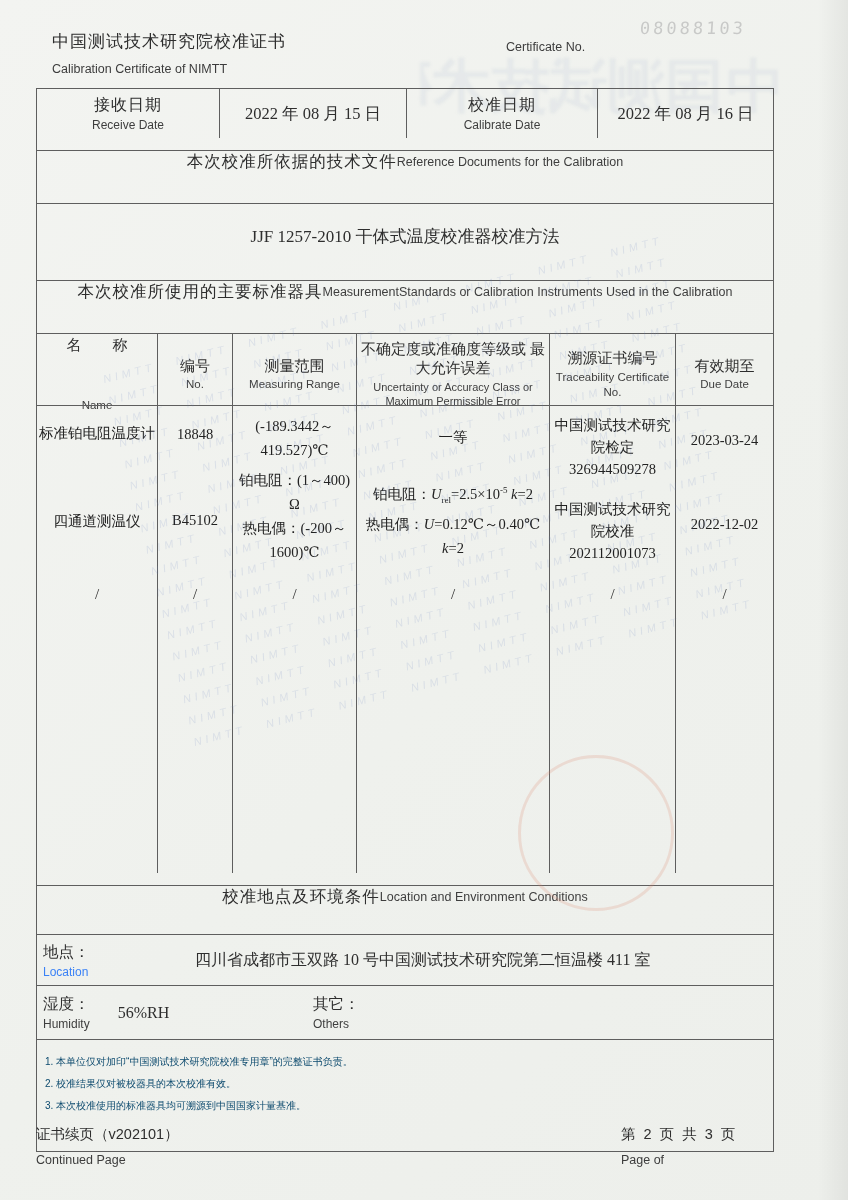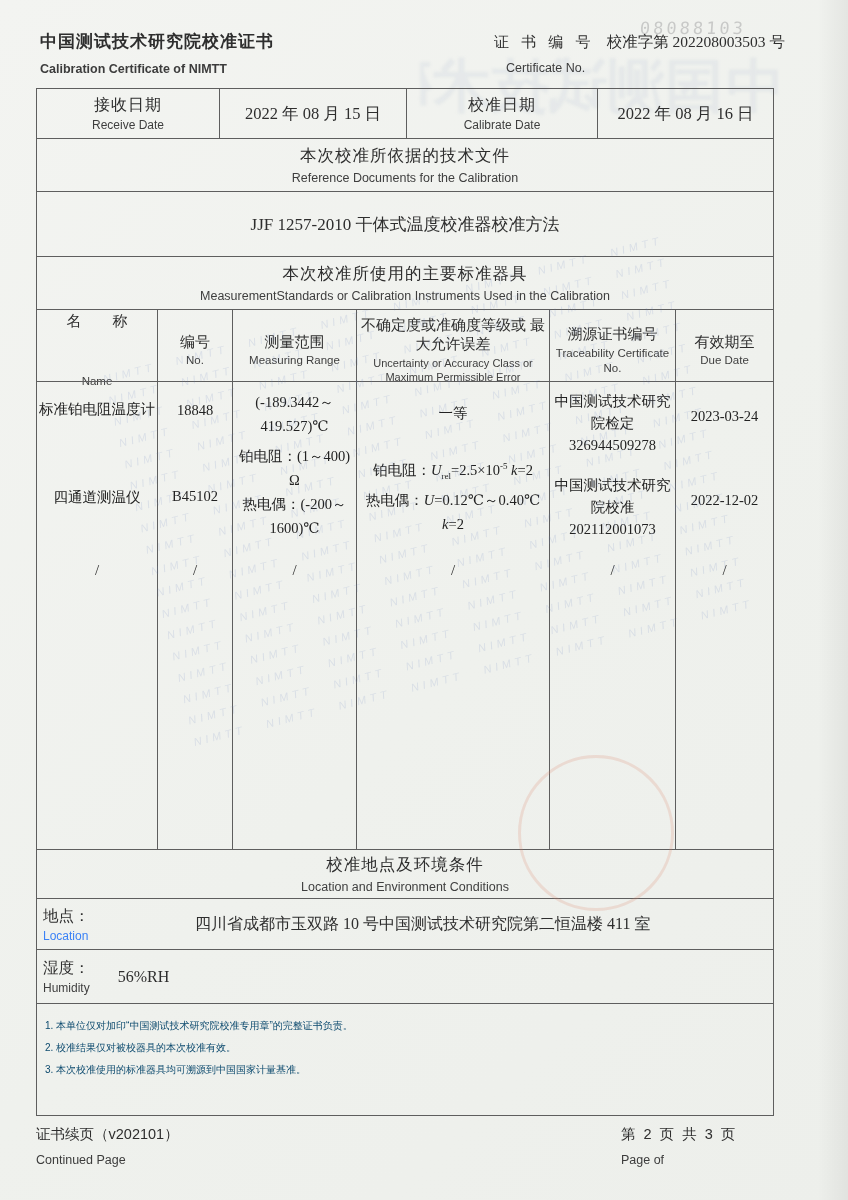--- a/index.html
+++ b/index.html
@@ -16,41 +16,41 @@
   
   .stamp-number{position:absolute;top:18px;left:640px;width:170px;
     font-family:"DejaVu Sans Mono",monospace;font-size:17px;letter-spacing:3px;
     color:rgba(125,125,130,0.35);transform:skewX(-4deg);}
   
   .ghost-bleed{position:absolute;top:48px;left:420px;width:360px;height:90px;
     font-size:58px;font-weight:bold;color:rgba(85,110,175,0.07);
     transform:scaleX(-1);filter:blur(1.5px);overflow:hidden;white-space:nowrap;}
   
   .hdr{position:absolute;top:30px;left:36px;width:736px;}
-  .hdr-left{position:absolute;left:4px;top:0;font-weight:bold;}
+  .hdr-left{position:absolute;left:16px;top:0;}
   .hdr-title-cn{font-size:17px;letter-spacing:1px;}
   .hdr-title-en{font-size:12.5px;color:#3c3c3c;margin-top:9px;}
   .hdr-right{position:absolute;left:458px;top:2px;}
   .certno-line{font-size:15px;white-space:nowrap;}
   .certno-line .lbl{letter-spacing:4px;margin-right:8px;}
   .certno-line .val{font-family:"Liberation Serif","DejaVu Serif",serif;font-size:15.5px;}
   .certno-en{font-size:12.5px;color:#3c3c3c;margin-top:8px;margin-left:12px;}
   
   .doc{position:absolute;top:88px;left:36px;width:736px;border:1px solid #5e5e5e;}
   .row{border-top:1px solid #5e5e5e;box-sizing:border-box;position:relative;}
   .row:first-child{border-top:none;}
   
   .dates{display:grid;grid-template-columns:182px 187px 191px 176px;height:49px;}
   .dates>div{border-left:1px solid #5e5e5e;display:flex;flex-direction:column;align-items:center;justify-content:center;box-sizing:border-box;}
   .dates>div:first-child{border-left:none;}
   .cell-cn{font-size:16px;letter-spacing:1px;}
   .cell-en{font-size:12px;color:#3e3e3e;margin-top:2px;}
   .date-val{font-family:"Liberation Serif","DejaVu Serif",serif;font-size:16.5px;}
   
-  .sect{height:53px;display:flex;flex-direction:column;align-items:center;justify-content:center;}
+  .sect{height:53px;display:flex;flex-direction:row;justify-content:center;margin-top:12px;}
   .sect .cn{font-size:16.5px;letter-spacing:1px;}
   .sect .en{font-size:12.5px;color:#3e3e3e;margin-top:4px;}
   .refdoc{height:65px;display:flex;align-items:center;justify-content:center;
     font-family:"Liberation Serif","DejaVu Serif",serif;font-size:17px;}
   
   .std-head{display:grid;grid-template-columns:120px 75px 124px 193px 126px 98px;height:72px;}
   .std-head>div{border-left:1px solid #5e5e5e;display:flex;flex-direction:column;align-items:center;justify-content:center;text-align:center;box-sizing:border-box;padding:2px 2px;}
   .std-head>div:first-child{border-left:none;gap:41px;}
   .std-head .cn{font-size:15px;line-height:1.25;}
   .std-head .cn.sp{letter-spacing:8px;text-indent:8px;}
@@ -107,24 +107,20 @@
   <div class="edge-shade"></div>
   <div class="stamp-number">08088103</div>
   <div class="ghost-bleed">中国测试技术研究院</div>
 
   <div class="hdr">
     <div class="hdr-left">
       <div class="hdr-title-cn">中国测试技术研究院校准证书</div>
       <div class="hdr-title-en">Calibration Certificate of NIMTT</div>
     </div>
     <div class="hdr-right">
-      <div class="certno-line">
-        <span class="lbl">证 书 编 号</span>
-        <span class="val">校准字第 202208003503 号</span>
-      </div>
       <div class="certno-en">Certificate No.</div>
     </div>
   </div>
 
   <div class="doc">
 
     <div class="row dates">
       <div>
         <div class="cell-cn">接收日期</div>
         <div class="cell-en">Receive Date</div>
@@ -247,20 +243,27 @@
     </div>
 
     <div class="row env-row">
       <div class="env-group env-g2">
         <div class="env-label">
           <div class="cn">湿度：</div>
           <div class="en">Humidity</div>
         </div>
         <div class="env-value">56%RH</div>
       </div>
+      <div class="env-group env-g3">
+        <div class="env-label">
+          <div class="cn">其它：</div>
+          <div class="en">Others</div>
+        </div>
+        <div class="env-value"></div>
+      </div>
     </div>
 
     <div class="row decl">
       <div class="decl-items">
         <div>1. 本单位仅对加印“中国测试技术研究院校准专用章”的完整证书负责。</div>
         <div>2. 校准结果仅对被校器具的本次校准有效。</div>
         <div>3. 本次校准使用的标准器具均可溯源到中国国家计量基准。</div>
       </div>
     </div>
 

